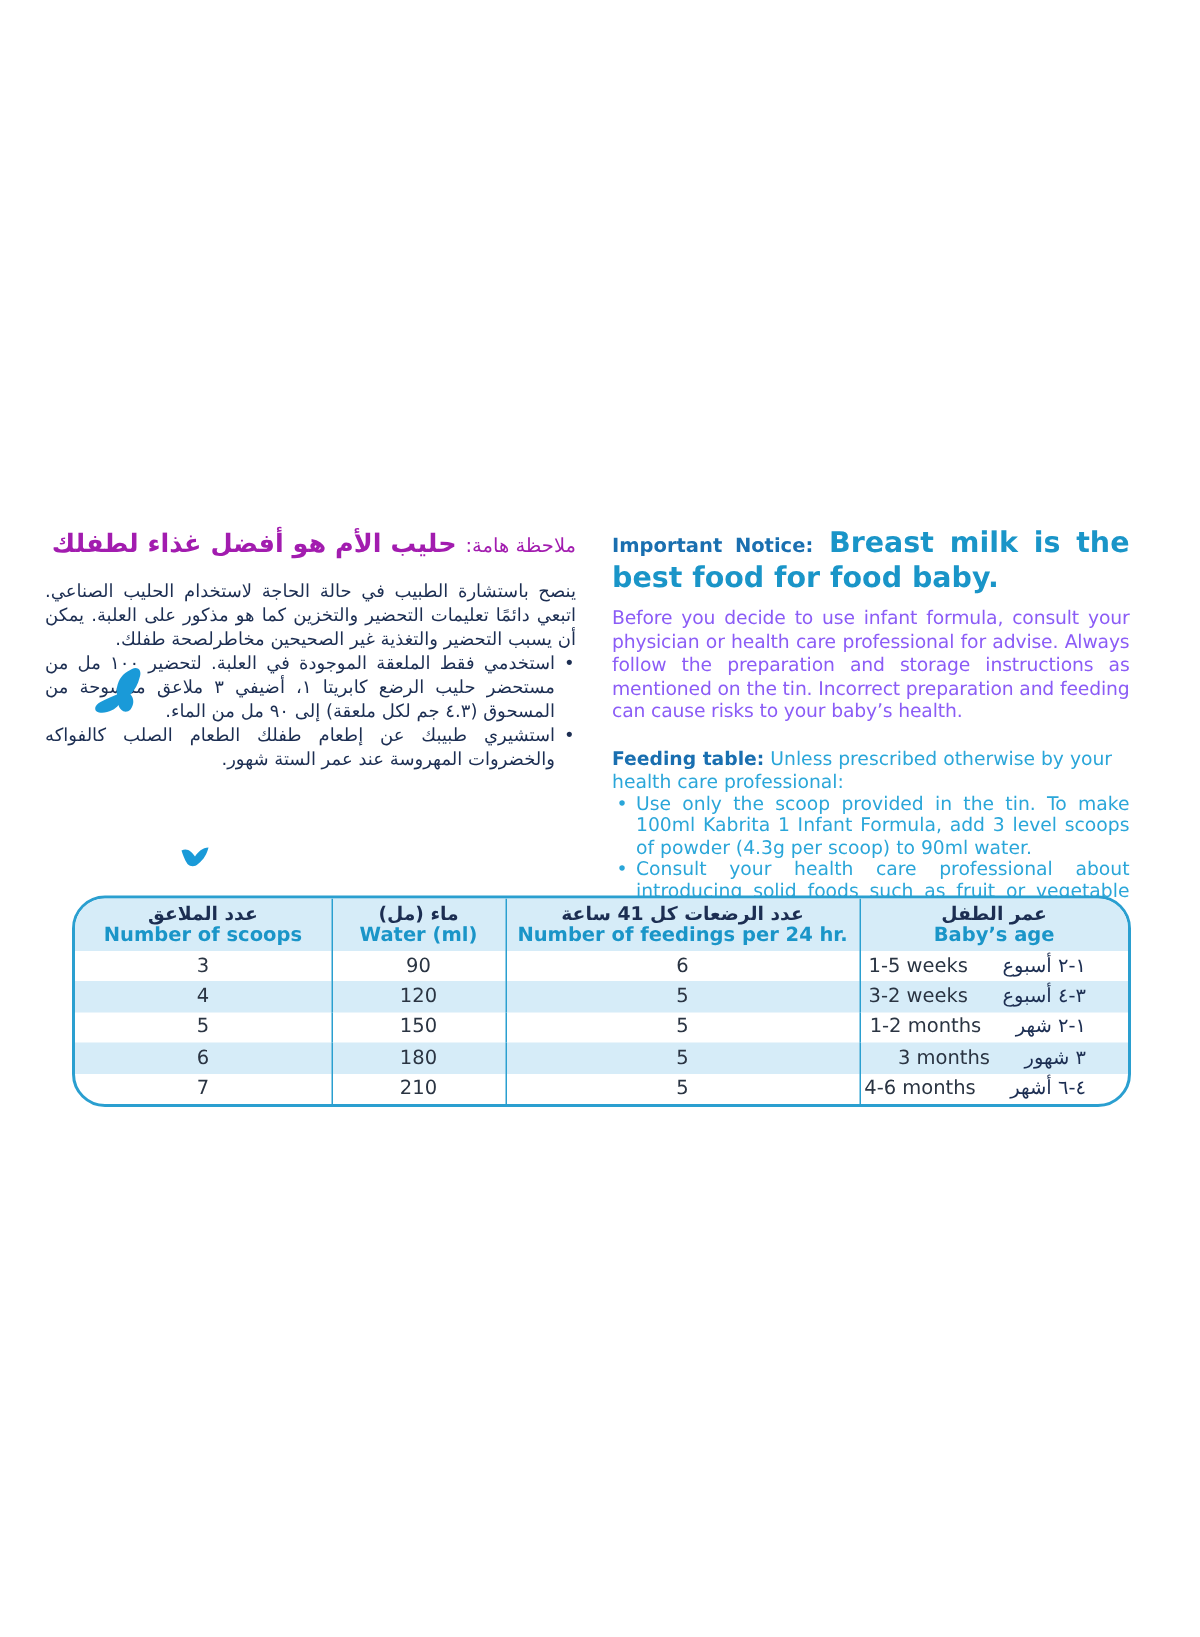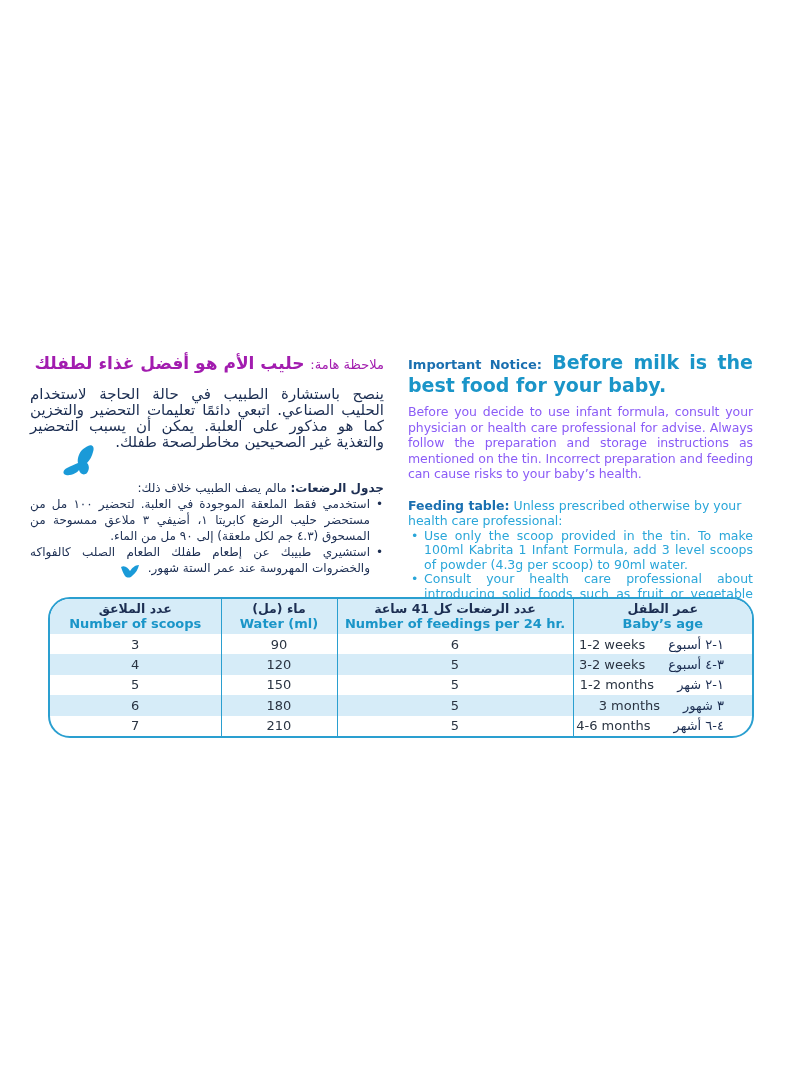--- a/index.html
+++ b/index.html
@@ -12,21 +12,21 @@
     .en-title .lead { font-size: 13px; color: #1a6fb0; font-weight: bold; }
     .en-para { font-size: 12.5px; line-height: 15.5px; color: #8b5cf6; text-align: justify; margin: 9px 0 16px 0; letter-spacing: -0.1px; }
     .en-feed { font-size: 12.5px; line-height: 15.5px; color: #2aa6d9; margin: 6px 0 0 0; }
     .en-feed .lead { color: #1a6fb0; font-weight: bold; }
     ul.en-list { margin: 0; padding: 0 0 0 16px; list-style: none; }
     ul.en-list li { position: relative; font-size: 12.5px; line-height: 14.5px; color: #2aa6d9; text-align: justify; }
     ul.en-list li .bullet { position: absolute; left: -13px; top: 0; }
 
     .ar-title { font-size: 17px; line-height: 22px; font-weight: bold; margin: 0; color: #a21caf; }
     .ar-title .lead { font-size: 13px; font-weight: normal; }
-    .ar-para { font-size: 15px; line-height: 16px; margin: 10px 0 0 0; text-align: justify; }
+    .ar-para { font-size: 12px; line-height: 16px; margin: 10px 0 0 0; text-align: justify; }
     .ar-feed { font-size: 12px; line-height: 16px; margin: 30px 0 0 0; }
     .ar-feed .lead { font-weight: bold; }
     ul.ar-list { margin: 0; padding: 0 14px 0 0; list-style: none; }
     ul.ar-list li { position: relative; font-size: 12px; line-height: 16px; text-align: justify; }
     ul.ar-list li .bullet { position: absolute; right: -13px; top: 0; }
 
     .butterfly { position: absolute; }
 
     .table-wrap { position: absolute; left: 48px; top: 597px; width: 702px; height: 137px;
                   border: 2px solid #2a9fd0; border-radius: 22px; overflow: hidden; background: #fff; }
@@ -40,21 +40,21 @@
     table.feed tr.alt td { background: #d6ecf8; }
     table.feed td.age { text-align: right; padding-right: 28px; white-space: nowrap; }
     table.feed td.age .ar { direction: rtl; display: inline-block; margin-left: 23px; color: #1c2e52; }
   </style>
 </head>
 <body>
 
 <div class="panel-en">
   <p class="en-title">
     <span class="lead">Important Notice:</span>
-    <span>Before milk is the best food for your baby.</span>
+    <span>Breast milk is the best food for food baby.</span>
   </p>
   <p class="en-para">Before you decide to use infant formula, consult your physician or health care professional for advise. Always follow the preparation and storage instructions as mentioned on the tin. Incorrect preparation and feeding can cause risks to your baby’s health.</p>
   <p class="en-feed">
     <span class="lead">Feeding table:</span>
     <span>Unless prescribed otherwise by your health care professional:</span>
   </p>
   <ul class="en-list">
     <li>
       <span class="bullet">•</span>
       <span>Use only the scoop provided in the tin. To make 100ml Kabrita 1 Infant Formula, add 3 level scoops of powder (4.3g per scoop) to 90ml water.</span>
@@ -65,24 +65,20 @@
     </li>
   </ul>
 </div>
 
 <div class="panel-ar">
   <p class="ar-title">
     <span class="lead">ملاحظة هامة:</span>
     <span>حليب الأم هو أفضل غذاء لطفلك</span>
   </p>
   <p class="ar-para">ينصح باستشارة الطبيب في حالة الحاجة لاستخدام الحليب الصناعي. اتبعي دائمًا تعليمات التحضير والتخزين كما هو مذكور على العلبة. يمكن أن يسبب التحضير والتغذية غير الصحيحين مخاطرلصحة طفلك.</p>
-  <p class="ar-feed">
-    <span class="lead">جدول الرضعات:</span>
-    <span>مالم يصف الطبيب خلاف ذلك:</span>
-  </p>
   <ul class="ar-list">
     <li>
       <span class="bullet">•</span>
       <span>استخدمي فقط الملعقة الموجودة في العلبة. لتحضير ١٠٠ مل من مستحضر حليب الرضع كابريتا ١، أضيفي ٣ ملاعق ممسوحة من المسحوق (٤.٣ جم لكل ملعقة) إلى ٩٠ مل من الماء.</span>
     </li>
     <li>
       <span class="bullet">•</span>
       <span>استشيري طبيبك عن إطعام طفلك الطعام الصلب كالفواكه والخضروات المهروسة عند عمر الستة شهور.</span>
     </li>
   </ul>
@@ -121,21 +117,21 @@
           <span class="ar">عمر الطفل</span>
           <span class="en">Baby’s age</span>
         </th>
       </tr>
     </thead>
     <tbody>
       <tr>
         <td>3</td>
         <td>90</td>
         <td>6</td>
-        <td class="age"><span>1-2 weeks</span><span class="ar">١-٢ أسبوع</span></td>
+        <td class="age"><span>1-5 weeks</span><span class="ar">١-٢ أسبوع</span></td>
       </tr>
       <tr class="alt">
         <td>4</td>
         <td>120</td>
         <td>5</td>
         <td class="age"><span>3-2 weeks</span><span class="ar">٣-٤ أسبوع</span></td>
       </tr>
       <tr>
         <td>5</td>
         <td>150</td>

